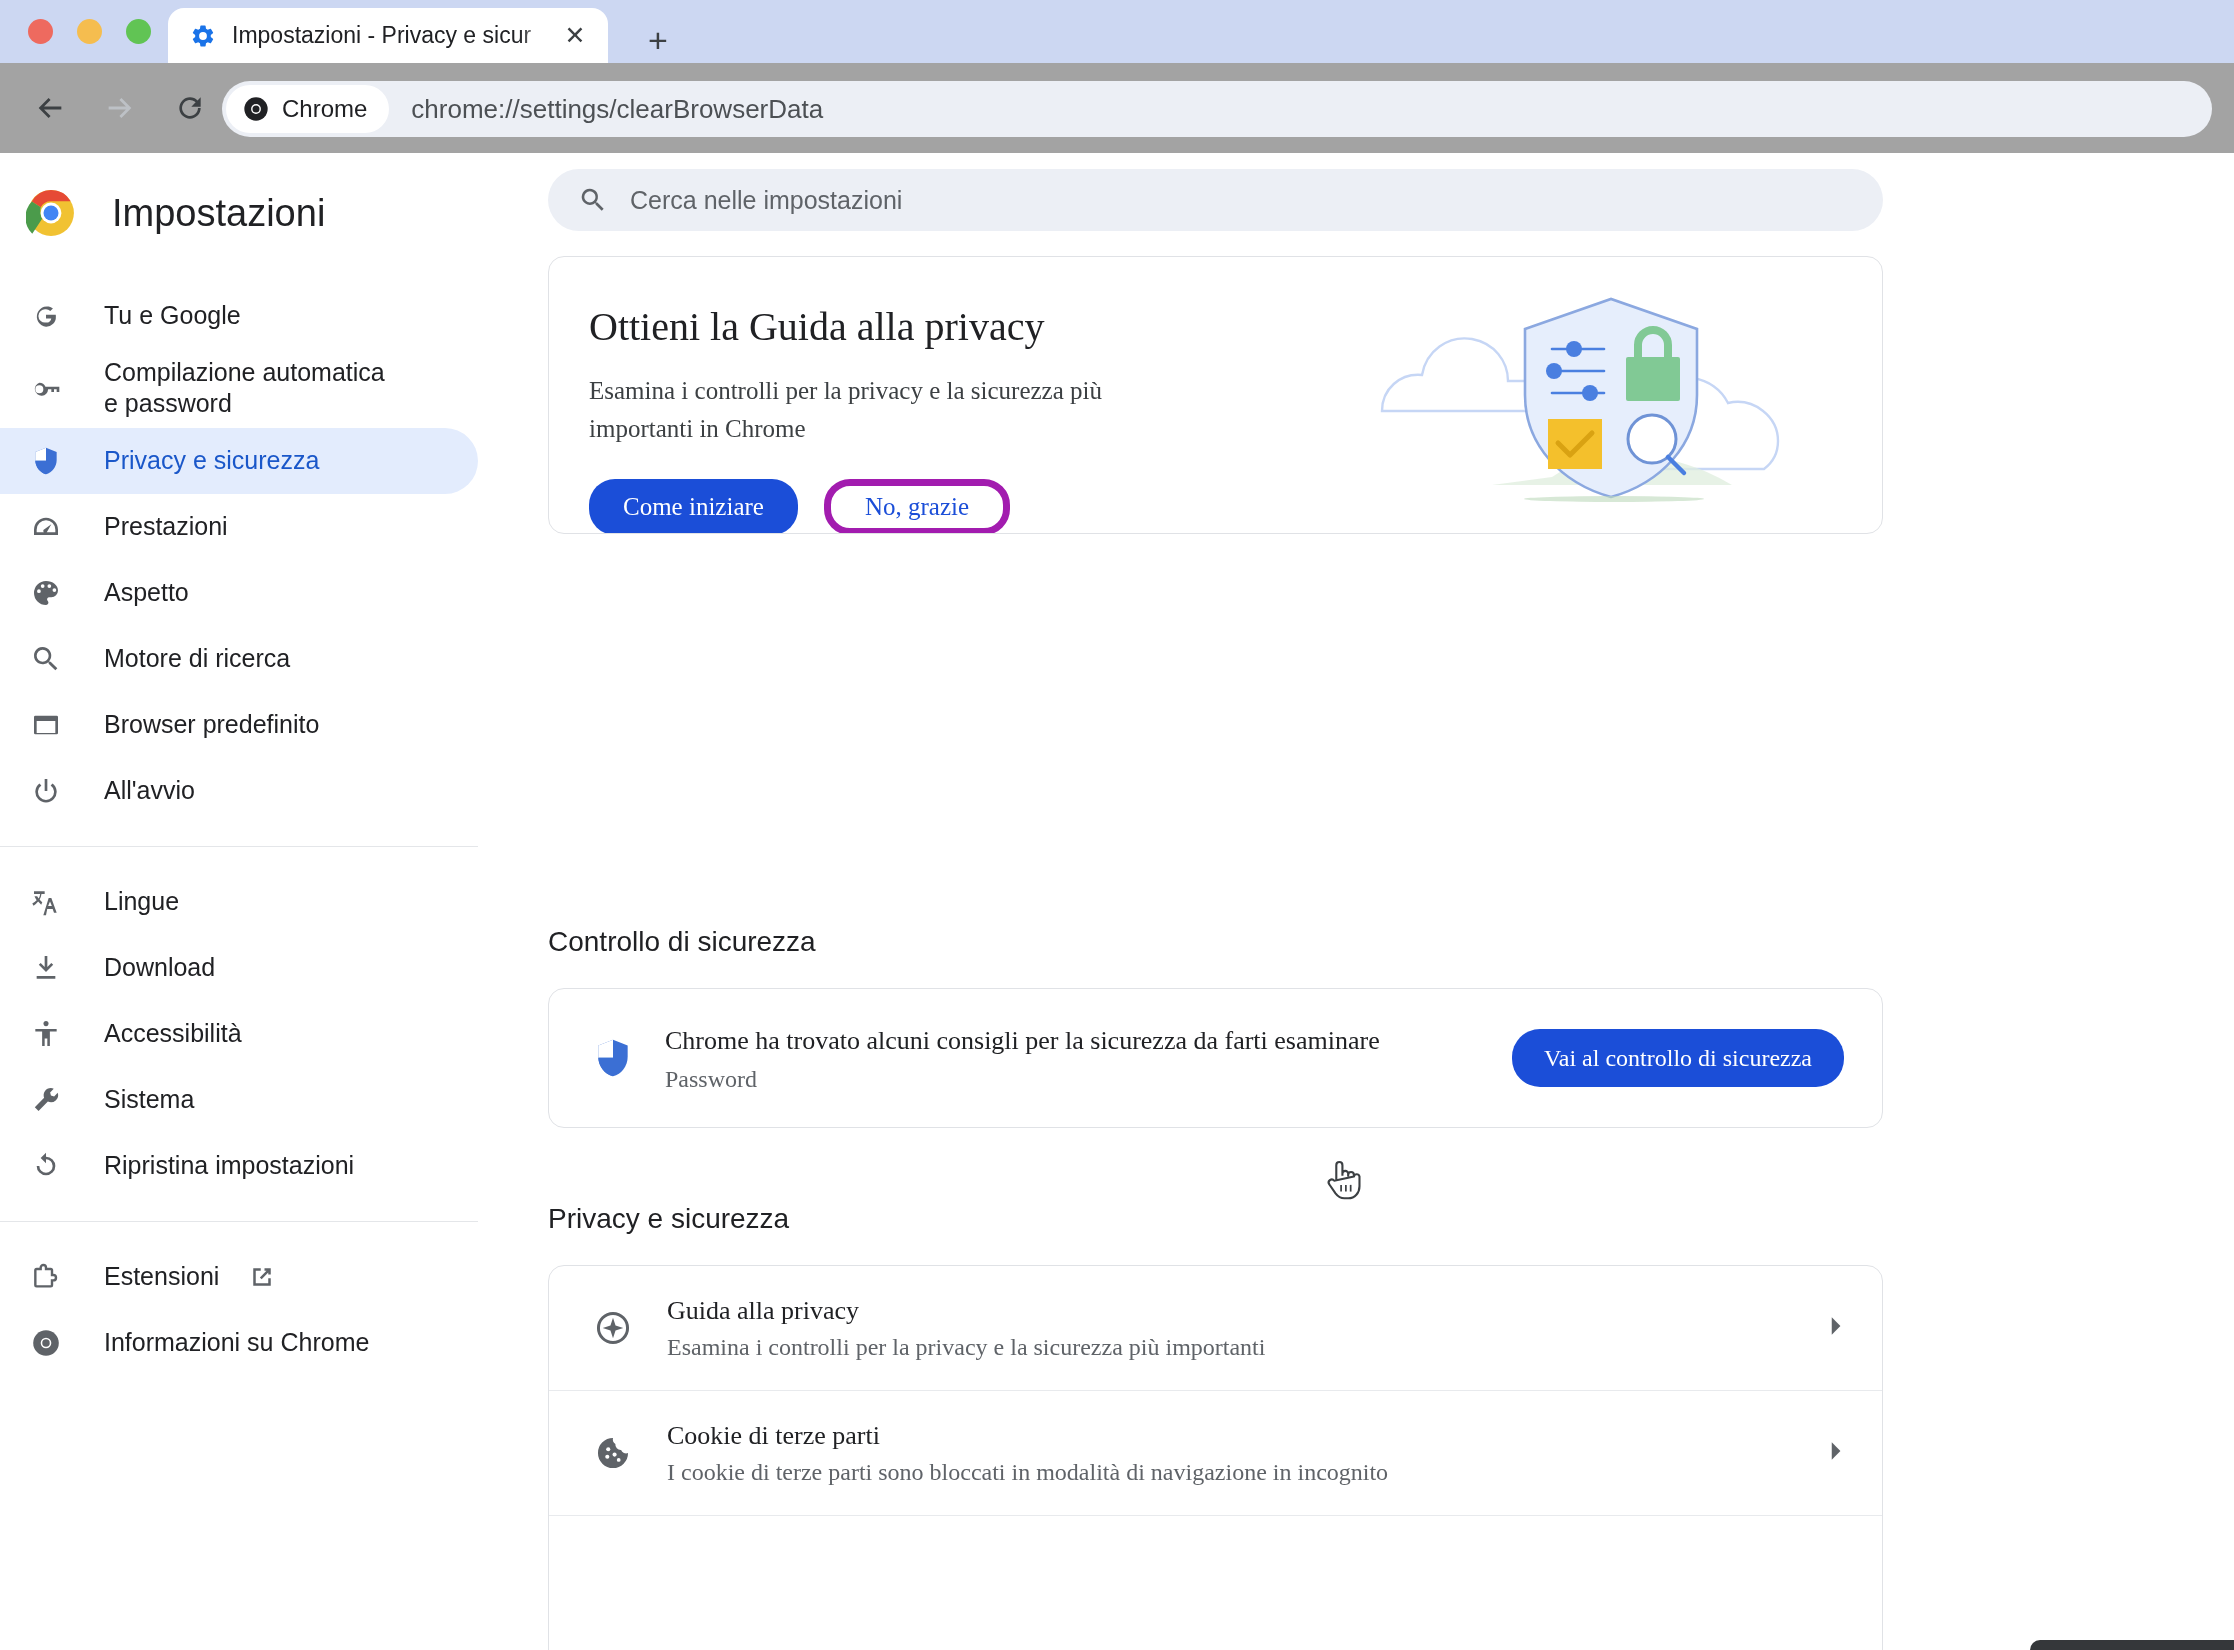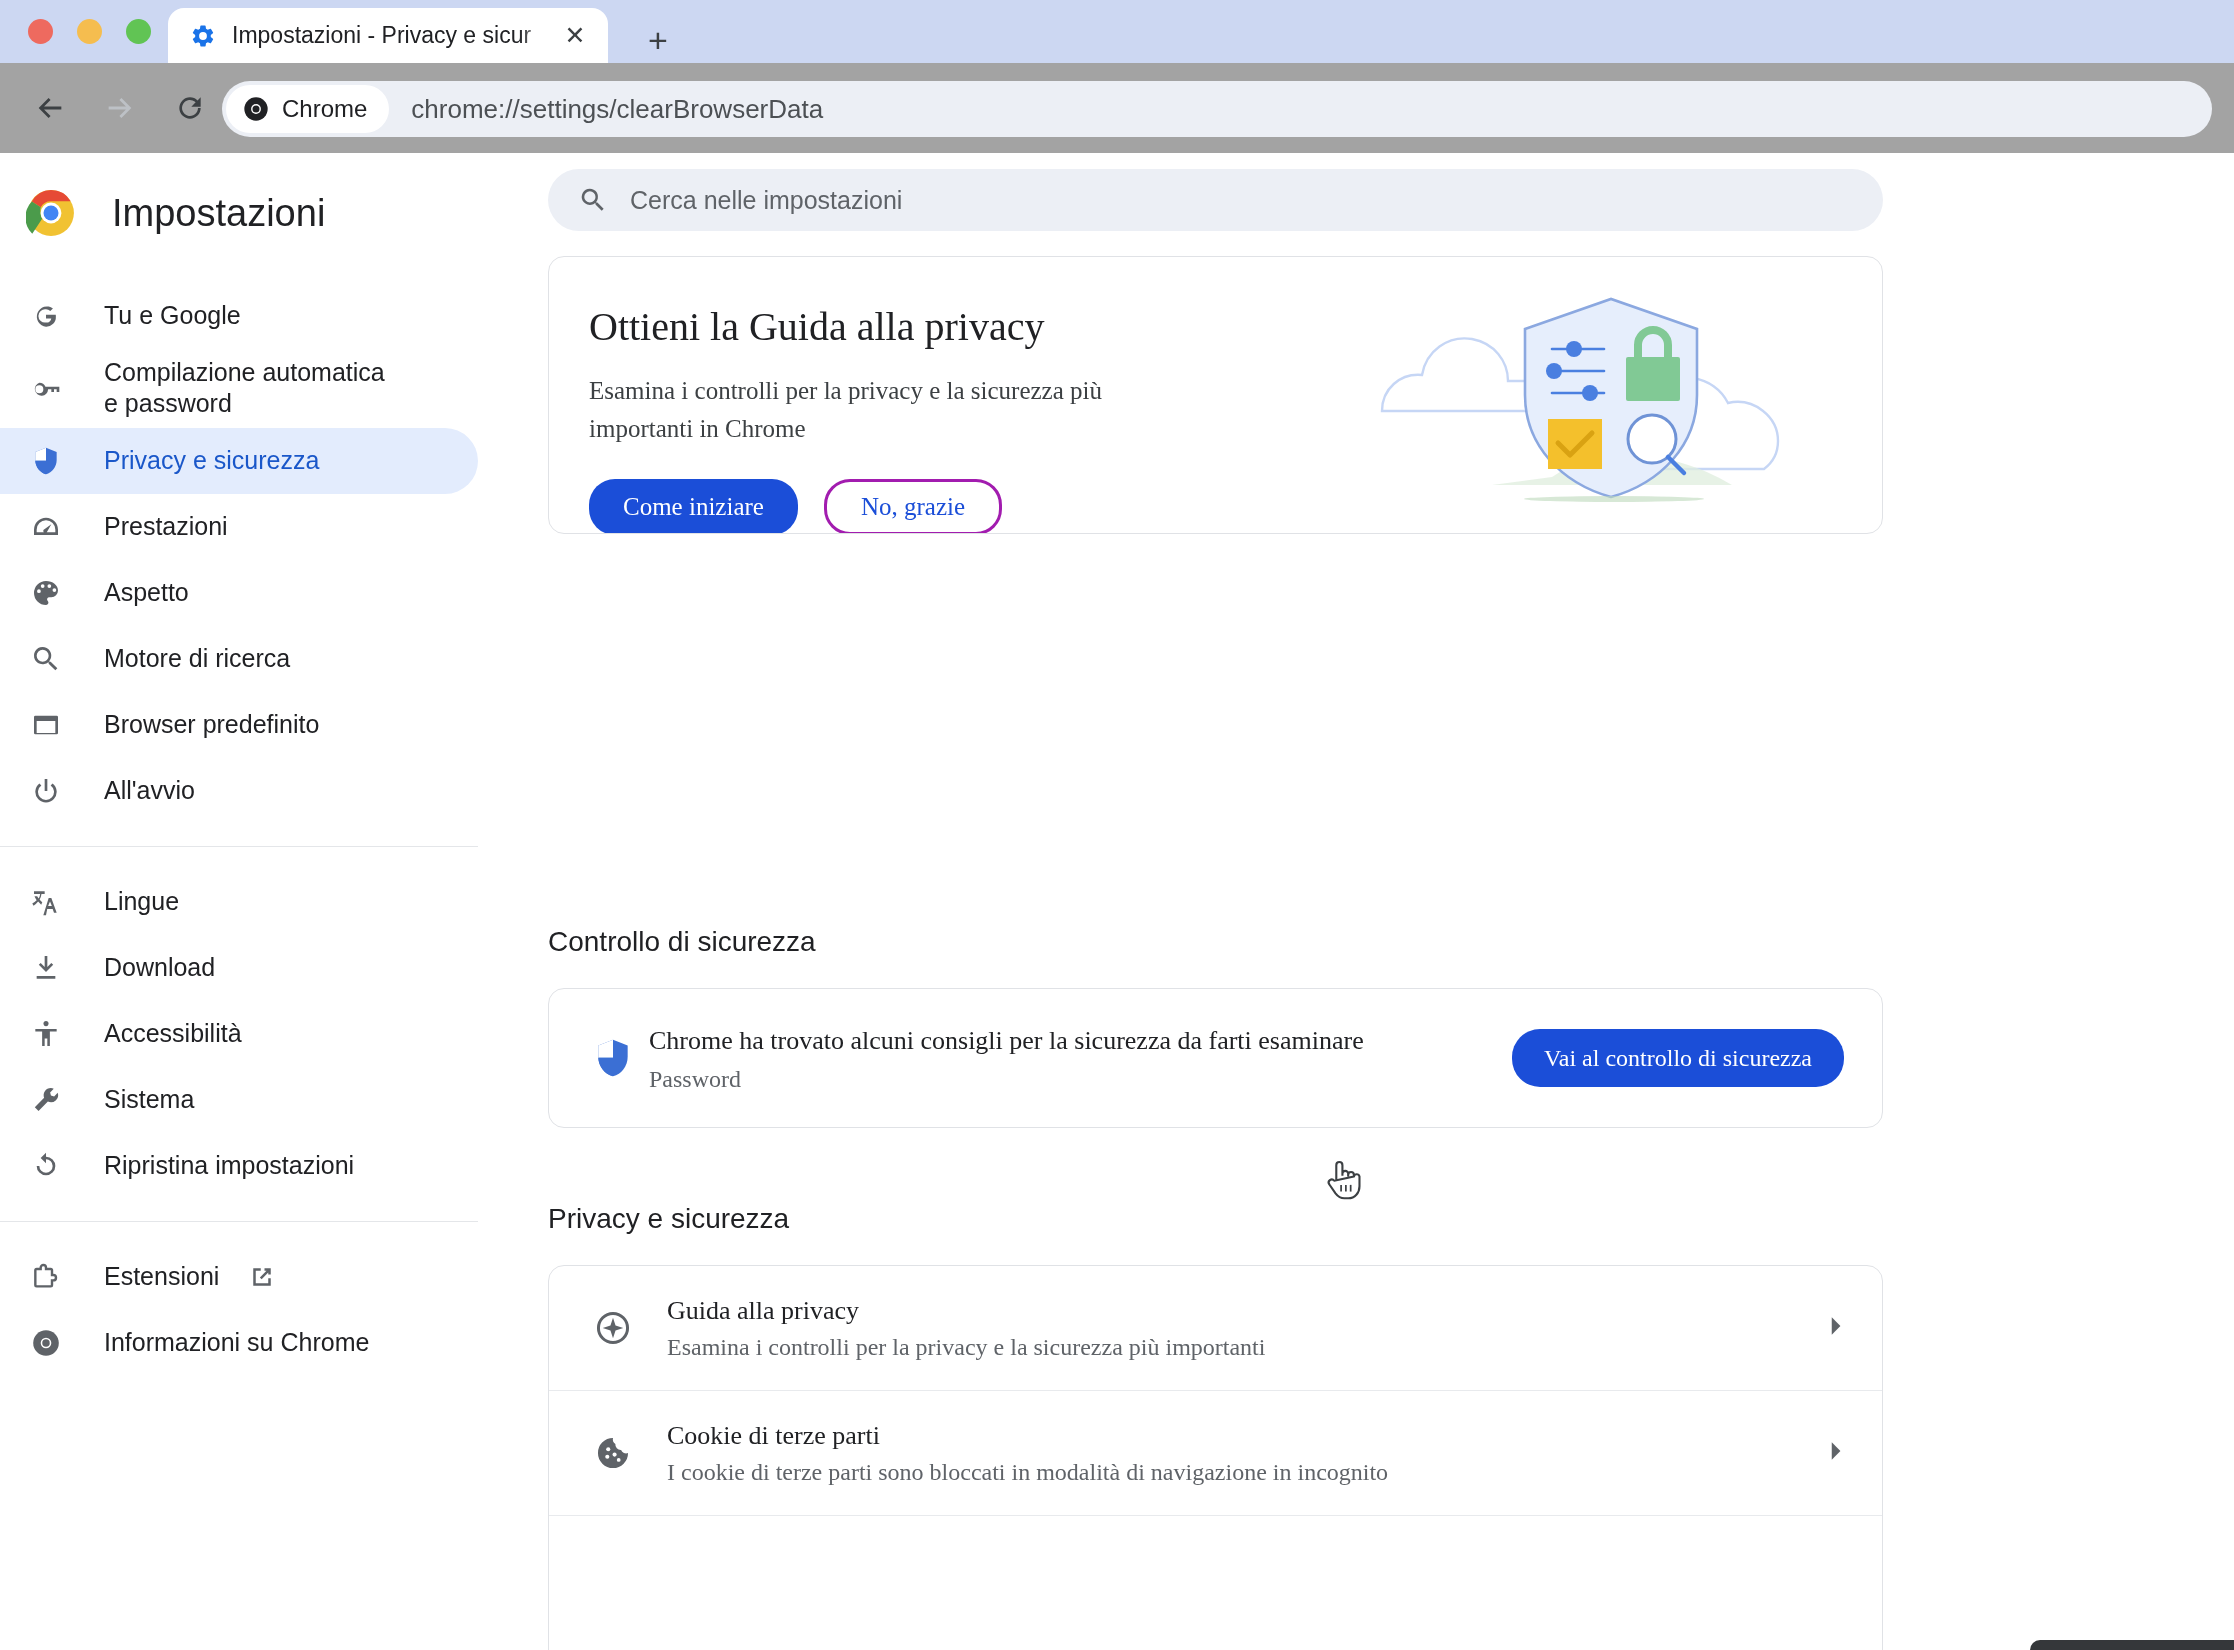--- a/index.html
+++ b/index.html
@@ -105,35 +105,35 @@
   .promo-text { padding: 46px 0 0 40px; width: 700px; }
   .promo-title { font-size: 40px; color: #202124; font-weight: 400; }
   .promo-desc { margin-top: 22px; font-size: 25px; line-height: 1.5; color: #3c4043; max-width: 600px; }
   .promo-actions { margin-top: 32px; display: flex; gap: 26px; }
   .btn-filled {
     background: #1b4ed8; color: #ffffff; border: none; border-radius: 26px;
     height: 56px; padding: 0 34px; font-size: 25px; font-family: inherit;
     font-weight: 500; display: flex; align-items: center;
   }
   .btn-outline {
-    background: #ffffff; color: #1b4ed8; border: 3px solid #a21caf; border-radius: 26px;
+    background: #ffffff; color: #1b4ed8; border: 7px solid #a21caf; border-radius: 26px;
     height: 56px; padding: 0 34px; font-size: 25px; font-family: inherit;
     font-weight: 500; display: flex; align-items: center;
   }
   .promo-art { position: absolute; right: 10px; top: 14px; }
 
   .section-title {
     position: absolute; left: 70px; font-size: 28px; color: #202124;
   }
   .sc-title { top: 773px; }
   .ps-title { top: 1050px; }
 
   .safety { top: 835px; width: 1335px; height: 140px; display: flex; align-items: center; padding: 0 38px; }
   .safety-ico { width: 52px; flex: none; display: flex; justify-content: center; }
-  .safety-text { margin-left: 10px; flex: 1; }
+  .safety-text { margin-left: 26px; flex: 1; }
   .safety-h { font-size: 26px; color: #202124; line-height: 1.35; max-width: 740px; }
   .safety-sub { margin-top: 8px; font-size: 24px; color: #5f6368; }
   .btn-safety {
     background: #1b4ed8; color: #ffffff; border: none; border-radius: 28px;
     height: 58px; padding: 0 32px; font-size: 24px; font-family: inherit;
     font-weight: 500; display: flex; align-items: center; flex: none;
   }
 
   .list { top: 1112px; width: 1335px; height: 420px; overflow: hidden; padding: 0; }
   .row {

